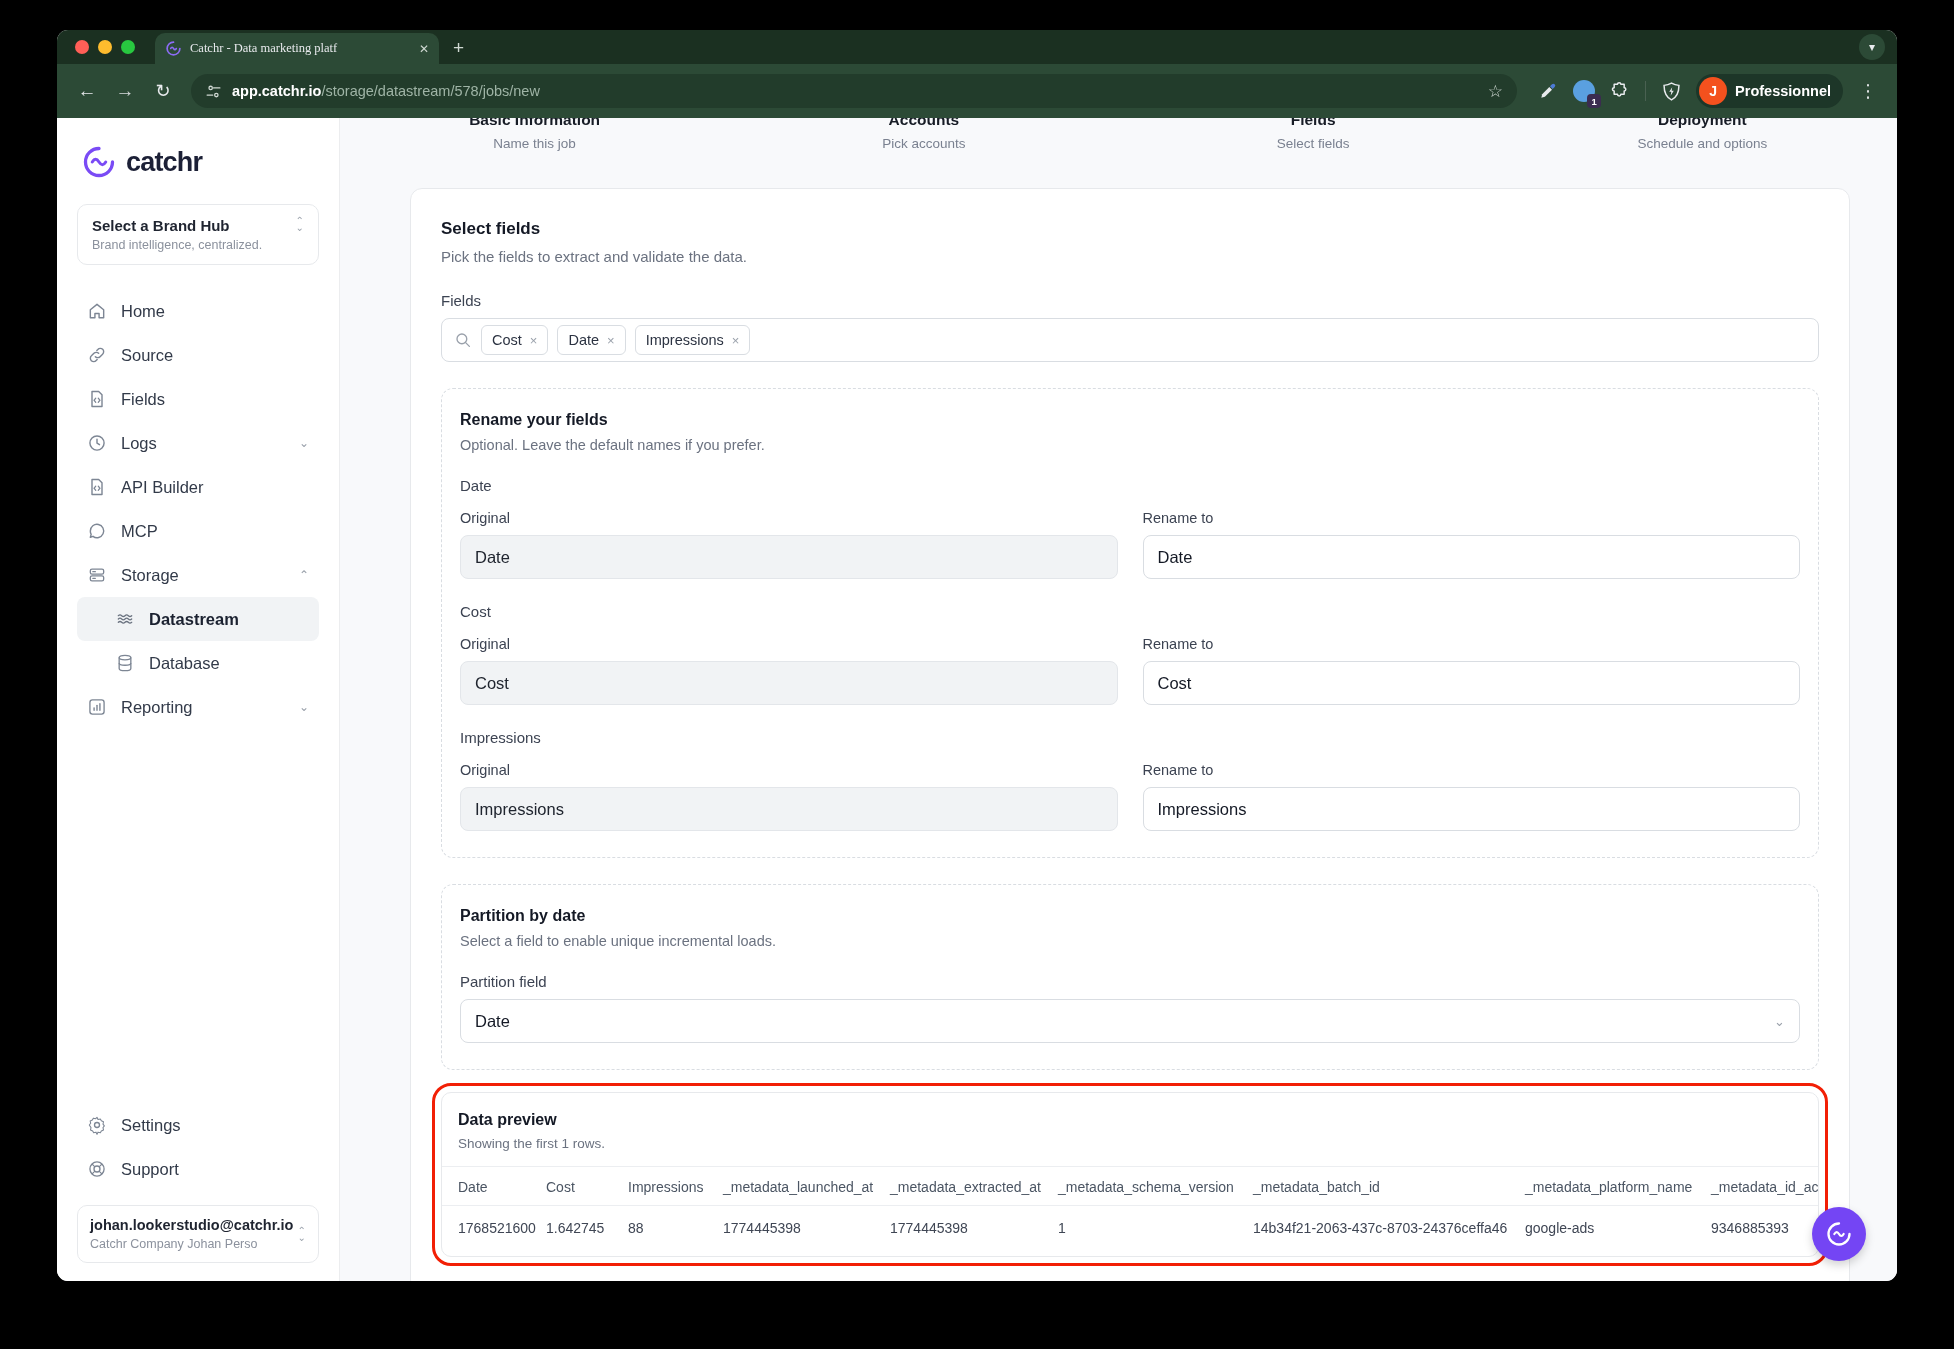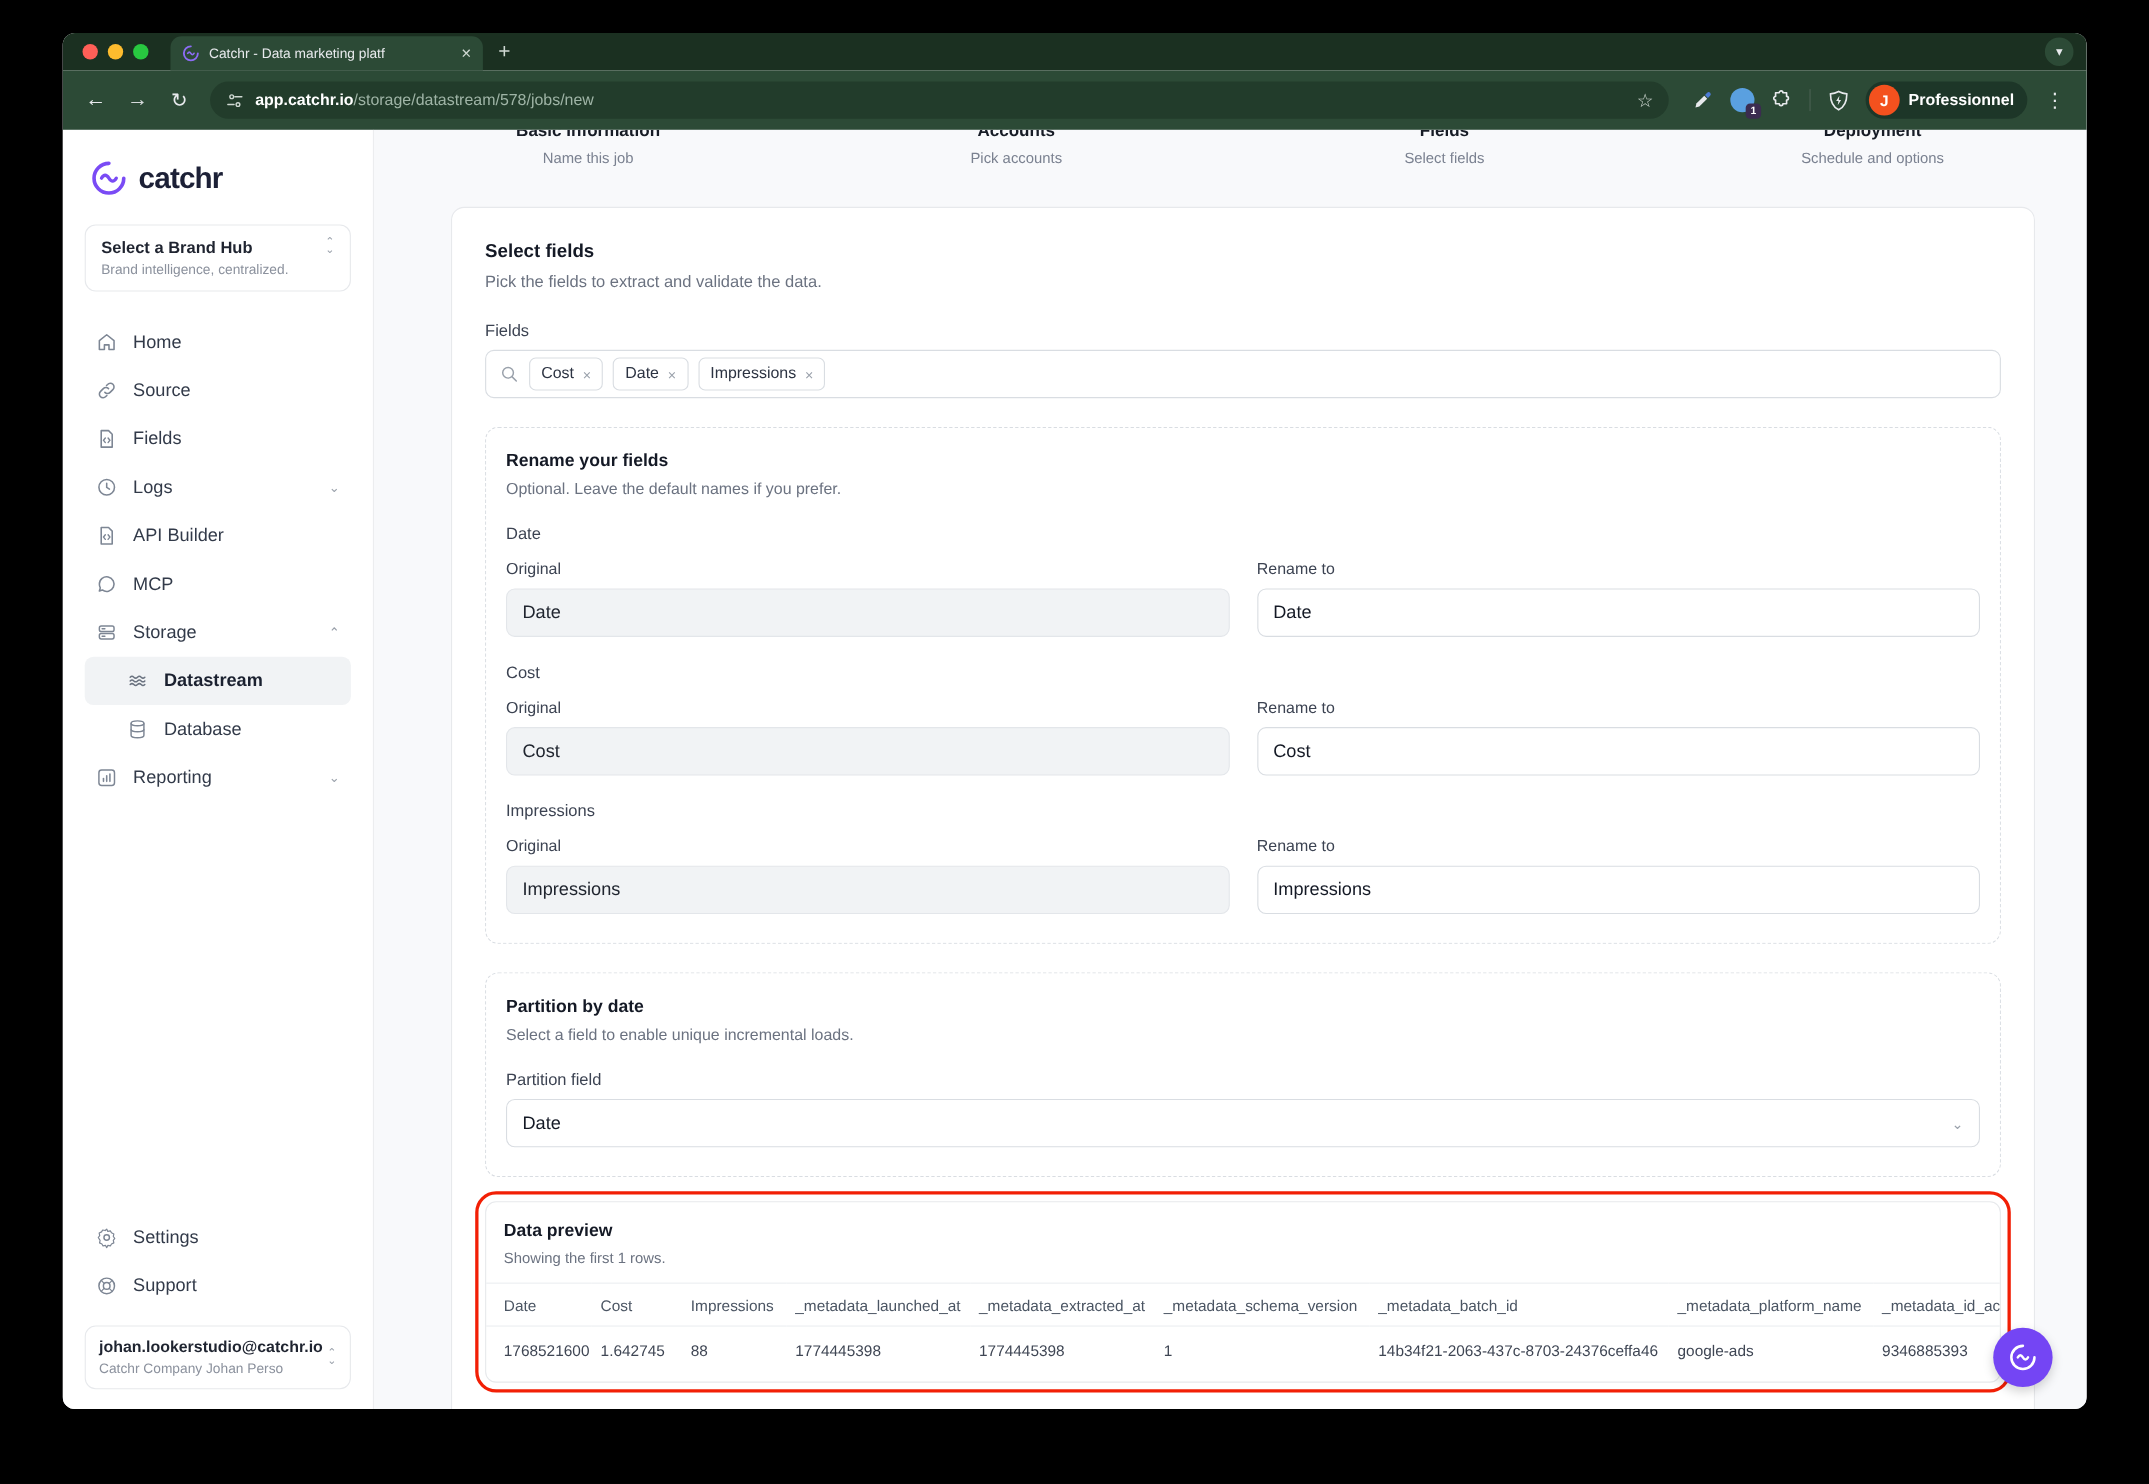--- a/index.html
+++ b/index.html
@@ -3,21 +3,21 @@
 <meta charset="utf-8">
 <style>
   * { margin:0; padding:0; box-sizing:border-box; }
   html,body { width:1954px; height:1349px; background:#000; font-family:"Liberation Sans", sans-serif; }
   .window { position:absolute; left:57px; top:30px; width:1840px; height:1251px; border-radius:11px; overflow:hidden; display:flex; flex-direction:column; background:#f8f9fb; }
 
   
   .tabstrip { height:34px; background:#1b3021; display:flex; align-items:flex-end; padding-left:18px; flex:none; }
   .lights { display:flex; gap:9px; align-items:center; height:34px; margin-right:20px; }
   .light { width:14px; height:14px; border-radius:50%; }
-  .tab { height:31px; width:284px; background:#2c4a36; border-radius:10px 10px 0 0; display:flex; align-items:center; padding:0 10px; gap:8px; }
+  .tab { height:31px; width:284px; background:#2c4a36; border-radius:10px 10px 0 0; display:flex; align-items:center; padding:0 10px; gap:8px;font-family:Liberation Serif, serif; }
   .tab-title { flex:1; font-size:12.5px; color:#e8eaed; white-space:nowrap; overflow:hidden; -webkit-mask-image:linear-gradient(90deg,#000 82%,transparent); mask-image:linear-gradient(90deg,#000 82%,transparent); }
   .tab-close { color:#cfd8d2; font-size:12px; line-height:1; }
   .newtab { color:#cfd8d2; font-size:19px; margin:0 0 5px 14px; }
   .tab-search { margin-left:auto; margin-right:12px; margin-bottom:4px; width:26px; height:26px; border-radius:50%; background:#2c4a36; color:#e8eaed; font-size:12px; display:flex; align-items:center; justify-content:center; }
 
   .toolbar { height:54px; background:#2c4a36; display:flex; align-items:center; padding:0 14px; gap:6px; flex:none; }
   .navbtn { width:32px; height:32px; display:flex; align-items:center; justify-content:center; color:#e8eaed; font-size:19px; }
   .omnibox { flex:1; height:34px; margin:0 10px 0 6px; background:#223c2b; border-radius:17px; display:flex; align-items:center; padding:0 14px; gap:10px; }
   .url-host { color:#ffffff; font-size:14.5px; font-weight:700; }
   .url-path { color:#9fb4a6; font-size:14.5px; }

